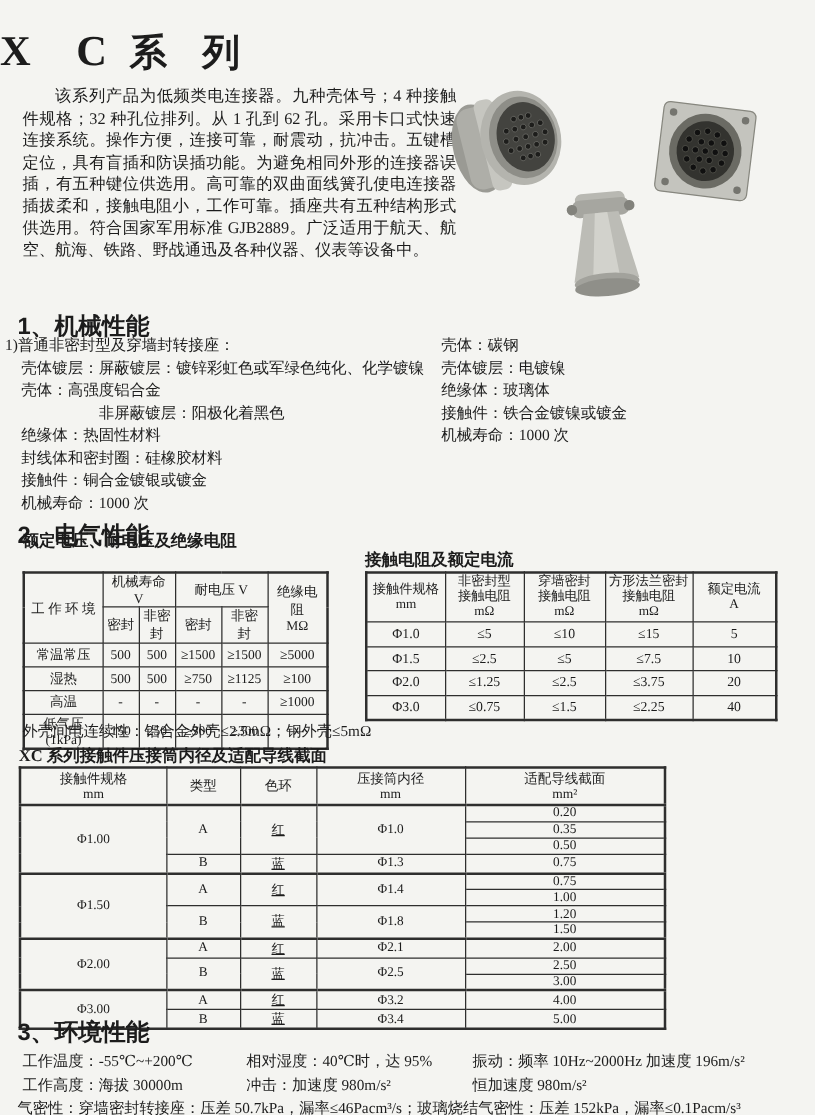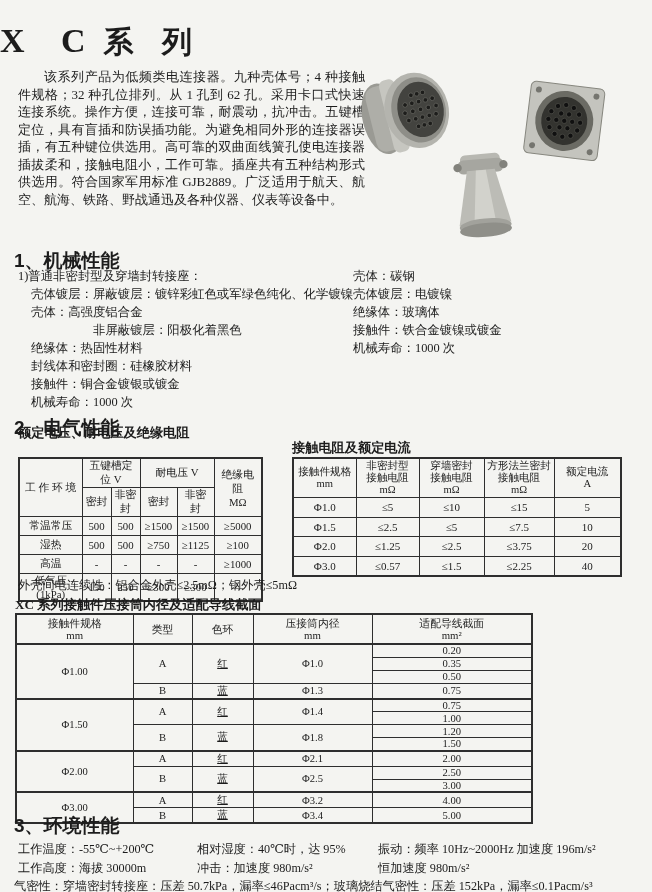--- a/index.html
+++ b/index.html
@@ -17,21 +17,21 @@
   .intro p{margin:0;text-indent:2em;}
   
   .h-main{left:14px;top:224px;font-family:"Liberation Sans","DejaVu Sans",sans-serif;
           font-weight:bold;font-size:20px;letter-spacing:1px;}
   .h-sub{font-family:"Liberation Sans","DejaVu Sans",sans-serif;font-weight:bold;font-size:19px;}
   .h-mech{left:14px;top:248px;}
   .h-elec{left:14px;top:415px;}
   .h-env{left:14px;top:813px;}
   
   .mech{font-size:12.4px;line-height:18px;}
-  .mech-left{left:18px;top:267px;width:322px;}
+  .mech-left{left:4px;top:267px;width:322px;}
   .mech-right{left:340px;top:267px;width:310px;}
   .mech div{white-space:nowrap;}
   .ind1{padding-left:13px;}
   .ind2{padding-left:75px;}
   
   table{border-collapse:collapse;table-layout:fixed;}
   .ttl{font-weight:bold;font-size:13.2px;white-space:nowrap;}
   td,th{border:1px solid #2e2e2e;text-align:center;vertical-align:middle;
         padding:0 2px;font-weight:normal;overflow:hidden;}
   .pre{white-space:pre-line;}
@@ -190,21 +190,21 @@
         <col style="width:63px">
         <col style="width:29px">
         <col style="width:29px">
         <col style="width:37px">
         <col style="width:37px">
         <col style="width:48px">
       </colgroup>
     <tbody>
         <tr class="h1r">
       <th rowspan="2">工 作 环 境</th>
-      <th colspan="2">五键槽定位 V</th>
+      <th colspan="2">机械寿命 V</th>
       <th colspan="2">耐电压 V</th>
       <th rowspan="2" class="pre">绝缘电阻
 MΩ</th>
     </tr>
     <tr class="h2r">
       <th>密封</th>
       <th>非密封</th>
       <th>密封</th>
       <th>非密封</th>
     </tr>
@@ -285,21 +285,21 @@
     </tr>
     <tr class="dr">
       <td>Φ2.0</td>
       <td>≤1.25</td>
       <td>≤2.5</td>
       <td>≤3.75</td>
       <td>20</td>
     </tr>
     <tr class="dr">
       <td>Φ3.0</td>
-      <td>≤0.57</td>
+      <td>≤0.75</td>
       <td>≤1.5</td>
       <td>≤2.25</td>
       <td>40</td>
     </tr>
   </tbody>
     </table>
 
   <div class="abs ttl t3-title">XC 系列接触件压接筒内径及适配导线截面</div>
   <table class="abs t3 frame">
     <colgroup>

